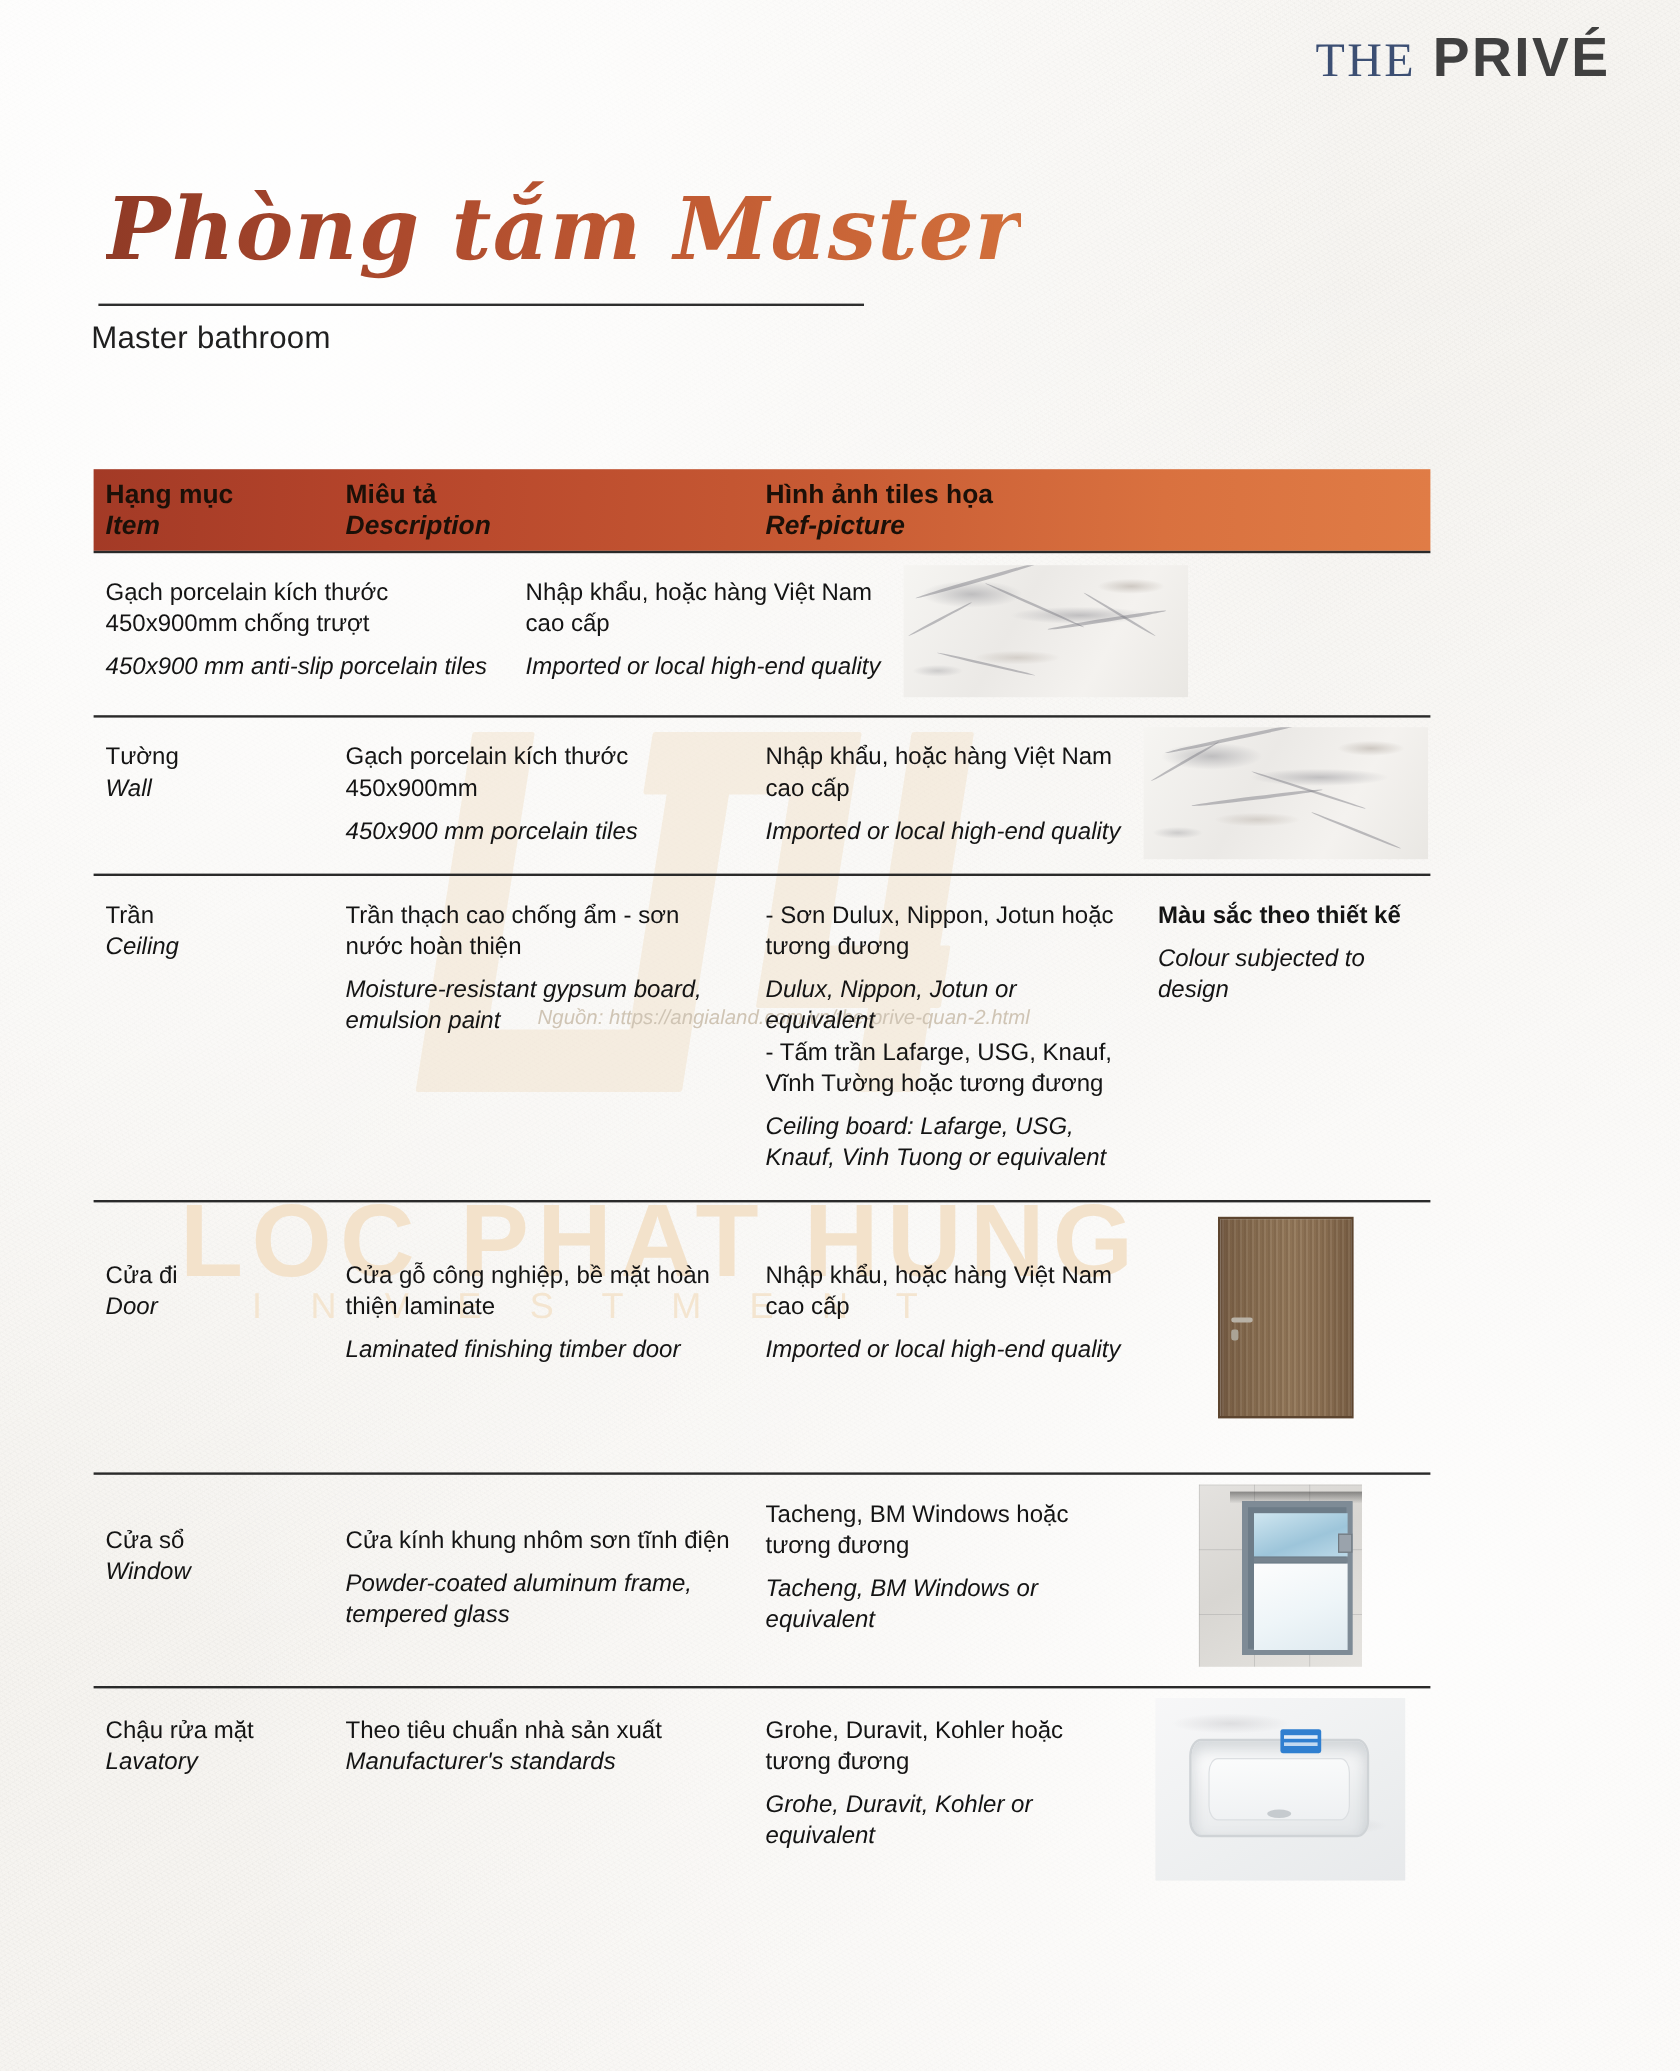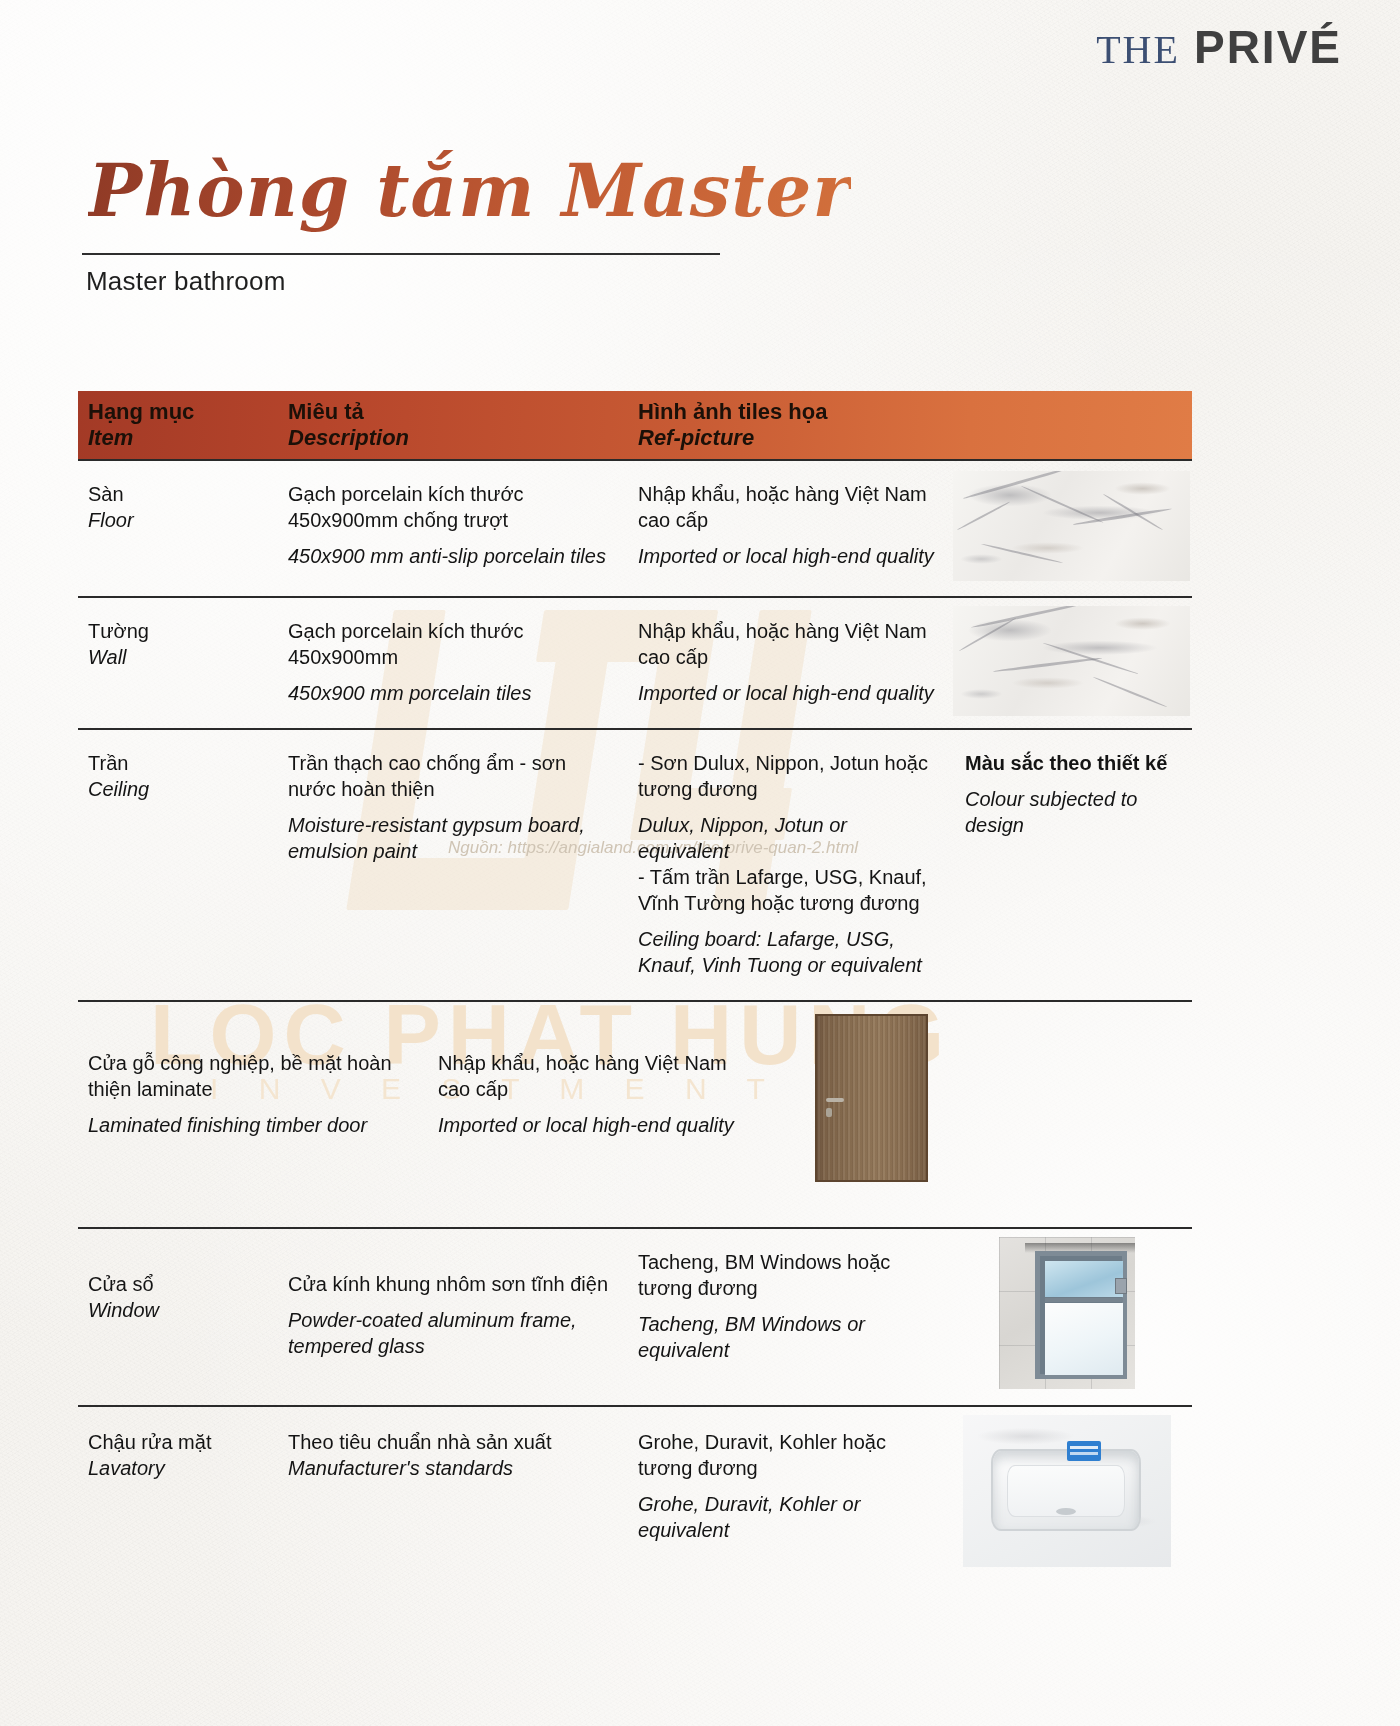--- a/index.html
+++ b/index.html
@@ -109,21 +109,21 @@
     white-space: nowrap;
   }
   .title-rule {
     position: absolute;
     left: 82px; top: 253px;
     width: 638px; height: 2px;
     background: #2e2e2e;
   }
   .title-sub {
     position: absolute;
-    left: 86px; top: 266px;
+    left: 76px; top: 266px;
     font-size: 26px;
     color: #1f1f1f;
     letter-spacing: .2px;
   }
 
   
   .table {
     position: absolute;
     left: 78px; top: 391px;
     width: 1114px;
@@ -372,24 +372,20 @@
       <span class="vn">Miêu tả</span>
       <span class="en">Description</span>
     </div>
     <div class="th col-pic">
       <span class="vn">Hình ảnh tiles họa</span>
       <span class="en">Ref-picture</span>
     </div>
   </div>
 
   <div class="trow" style="min-height:137px;">
-    <div class="td col-item">
-      <span class="vn">Sàn</span>
-      <span class="en">Floor</span>
-    </div>
     <div class="td col-desc">
       <span class="vn">Gạch porcelain kích thước 450x900mm chống trượt</span>
       <div class="gap"></div>
       <span class="en">450x900 mm anti-slip porcelain tiles</span>
     </div>
     <div class="td col-brand">
       <span class="vn">Nhập khẩu, hoặc hàng Việt Nam cao cấp</span>
       <div class="gap"></div>
       <span class="en">Imported or local high-end quality</span>
     </div>
@@ -452,20 +448,24 @@
     <div class="td pic-cell">
       <div class="pic-text">
         <span class="vn">Màu sắc theo thiết kế</span>
         <div class="gap"></div>
         <span class="en">Colour subjected to design</span>
       </div>
     </div>
   </div>
 
   <div class="trow" style="min-height:196px;">
+    <div class="td col-item" style="padding-top:48px;">
+      <span class="vn">Cửa đi</span>
+      <span class="en">Door</span>
+    </div>
     <div class="td col-desc" style="padding-top:48px;">
       <span class="vn">Cửa gỗ công nghiệp, bề mặt hoàn thiện laminate</span>
       <div class="gap"></div>
       <span class="en">Laminated finishing timber door</span>
     </div>
     <div class="td col-brand" style="padding-top:48px;">
       <span class="vn">Nhập khẩu, hoặc hàng Việt Nam cao cấp</span>
       <div class="gap"></div>
       <span class="en">Imported or local high-end quality</span>
     </div>

